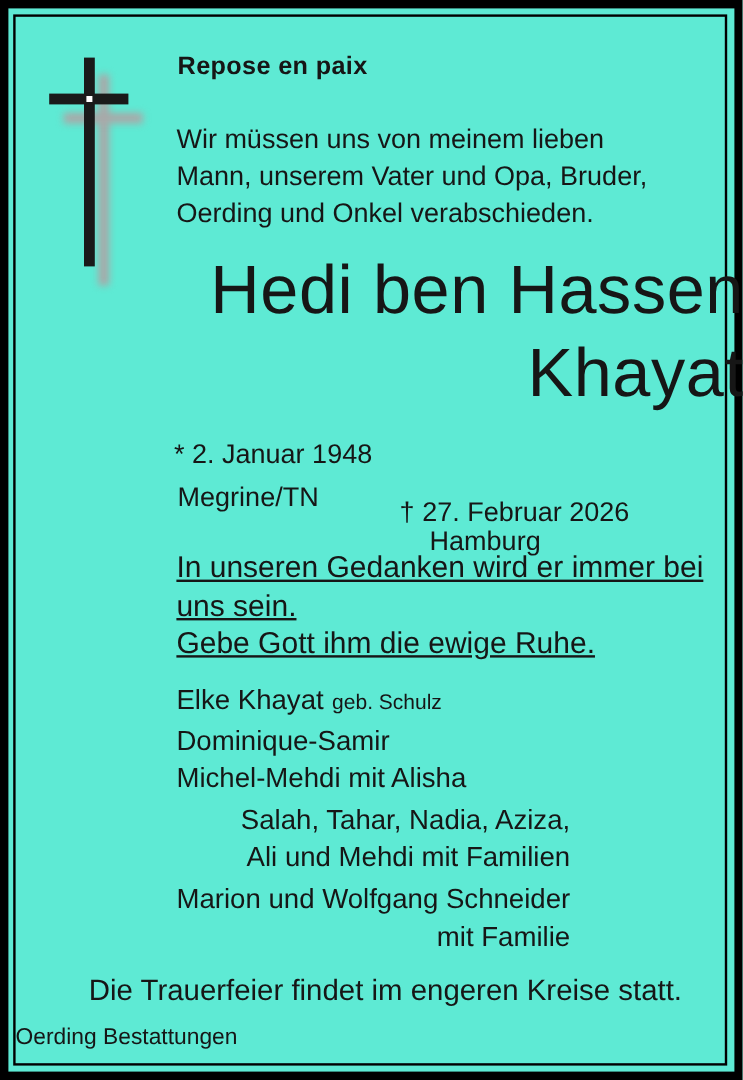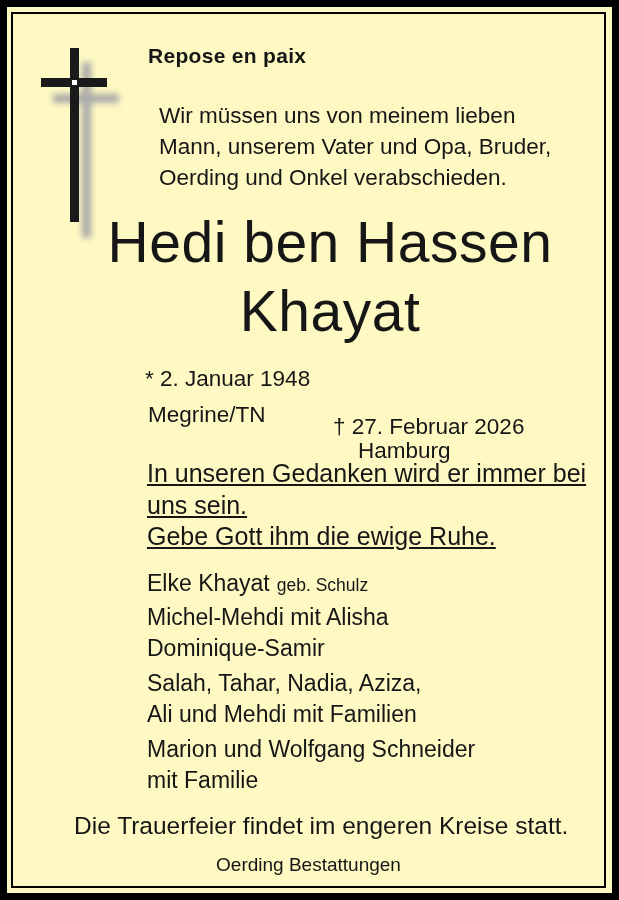--- a/index.html
+++ b/index.html
@@ -1,20 +1,20 @@
 <!DOCTYPE html>
 <html><head>
 <meta charset="utf-8">
 <style>
   html, body { margin: 0; padding: 0; background: #ffffff; }
   .page {
     position: relative;
     width: 619px;
     height: 900px;
-    background: #fef9c3;
+    background: #5eead4;
     font-family: "Liberation Sans", sans-serif;
     color: #161616;
     overflow: hidden;
   }
   .outer-frame {
     position: absolute;
     inset: 0;
     border: 7px solid #000000;
     box-sizing: border-box;
   }
@@ -32,44 +32,44 @@
   .cross-shadow-v { left: 41px; top: 14px; width: 9px; height: 176px; background: #a9a9a9; filter: blur(3px); }
   .cross-shadow-h { left: 12px; top: 46px; width: 66px; height: 9px; background: #a9a9a9; filter: blur(3px); }
   .cross-v { left: 29px; top: 0; width: 9px; height: 174px; background: #1a1a1a; }
   .cross-h { left: 0; top: 30px; width: 66px; height: 9px; background: #1a1a1a; }
   .cross-dot { left: 31px; top: 32px; width: 5px; height: 5px; background: #ffffff; }
 
   .epitaph {
     left: 148px; top: 44px;
     font-size: 21px; font-weight: 600; letter-spacing: 0.3px;
   }
-  .intro { left: 147px; top: 100px; font-size: 22.5px; line-height: 31px; margin-left: 12px; }
+  .intro { left: 147px; top: 100px; font-size: 22.5px; line-height: 31px; }
 
   .deceased-name {
     left: 40px; top: 208px; width: 580px;
-    text-align: center;
+    text-align: right;
     font-size: 57px; line-height: 69px;
     font-weight: 400; letter-spacing: 0.5px;
   }
 
   .dates-row { top: 366px; font-size: 22.5px; }
   .birth-date { left: 145px; }
   .death-date { left: 333px; margin-top: 48px; }
   .places-row { top: 402px; font-size: 22.5px; }
   .birth-place { left: 148px; }
   .death-place { left: 358px; margin-top: 36px; }
 
   .remembrance { left: 147px; top: 458px; font-size: 25px; line-height: 31.5px; text-decoration: underline; }
 
   .mourners { left: 147px; top: 568px; font-size: 23px; line-height: 31.5px; }
-  .mourner-group + .mourner-group { margin-top: 3px; }
+  .mourner-group + .mourner-group { margin-top: 3px; text-align: right; }
   .suffix { font-size: 17.5px; margin-left: 7px; text-align: center; }
 
   .funeral-note { left: 40px; top: 812px; font-size: 24.5px; margin-left: 34px; }
-  .funeral-home { left: 13px; right: 15px; top: 854px; text-align: center; font-size: 19px; }
+  .funeral-home { left: 13px; right: 15px; top: 854px; text-align: left; font-size: 19px; }
 
   .line, .mourner-line { white-space: nowrap; }
 </style>
 </head>
 <body>
 
 <div class="page">
 
   <div class="outer-frame"></div>
   <div class="inner-frame"></div>
@@ -103,22 +103,22 @@
 
   <div class="abs remembrance">
     <div class="line">In unseren Gedanken wird er immer bei</div>
     <div class="line">uns sein.</div>
     <div class="line">Gebe Gott ihm die ewige Ruhe.</div>
   </div>
 
   <div class="abs mourners">
     <div class="mourner-group">
       <div class="mourner-line"><span>Elke Khayat</span><span class="suffix">geb. Schulz</span></div>
+      <div class="mourner-line">Dominique-Samir</div>
       <div class="mourner-line">Michel-Mehdi mit Alisha</div>
-      <div class="mourner-line">Dominique-Samir</div>
     </div>
     <div class="mourner-group">
       <div class="mourner-line">Salah, Tahar, Nadia, Aziza,</div>
       <div class="mourner-line">Ali und Mehdi mit Familien</div>
     </div>
     <div class="mourner-group">
       <div class="mourner-line">Marion und Wolfgang Schneider</div>
       <div class="mourner-line">mit Familie</div>
     </div>
   </div>

